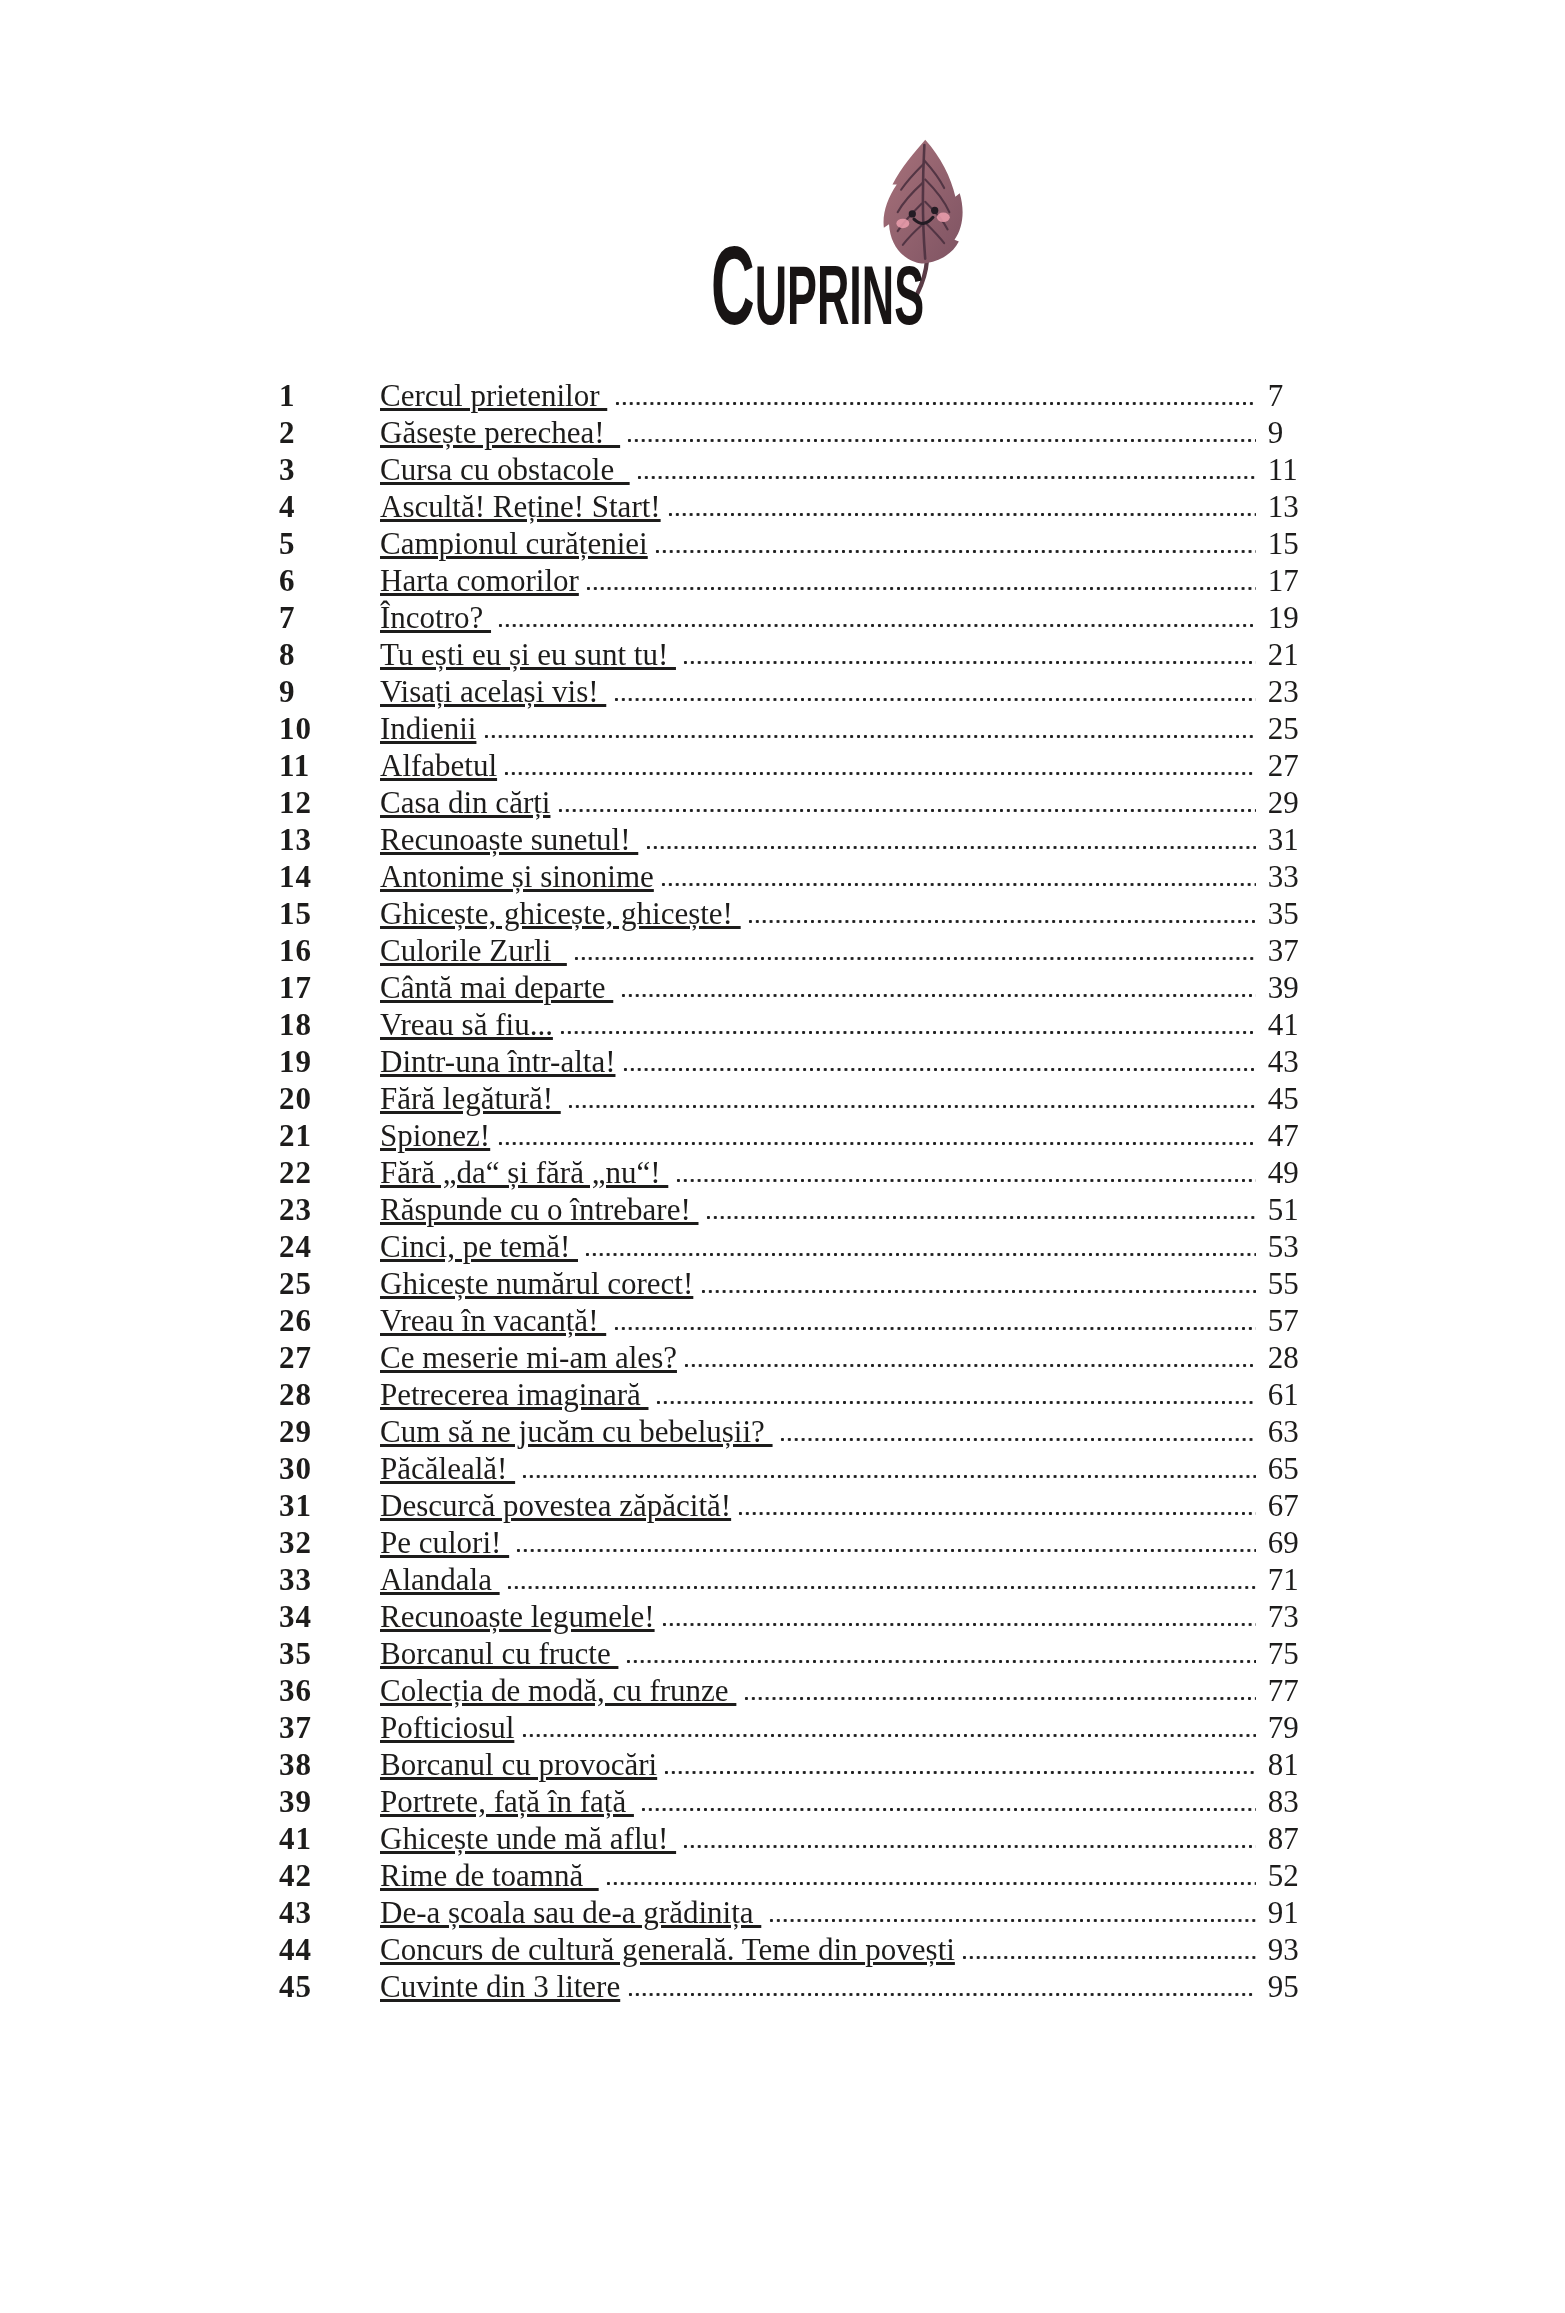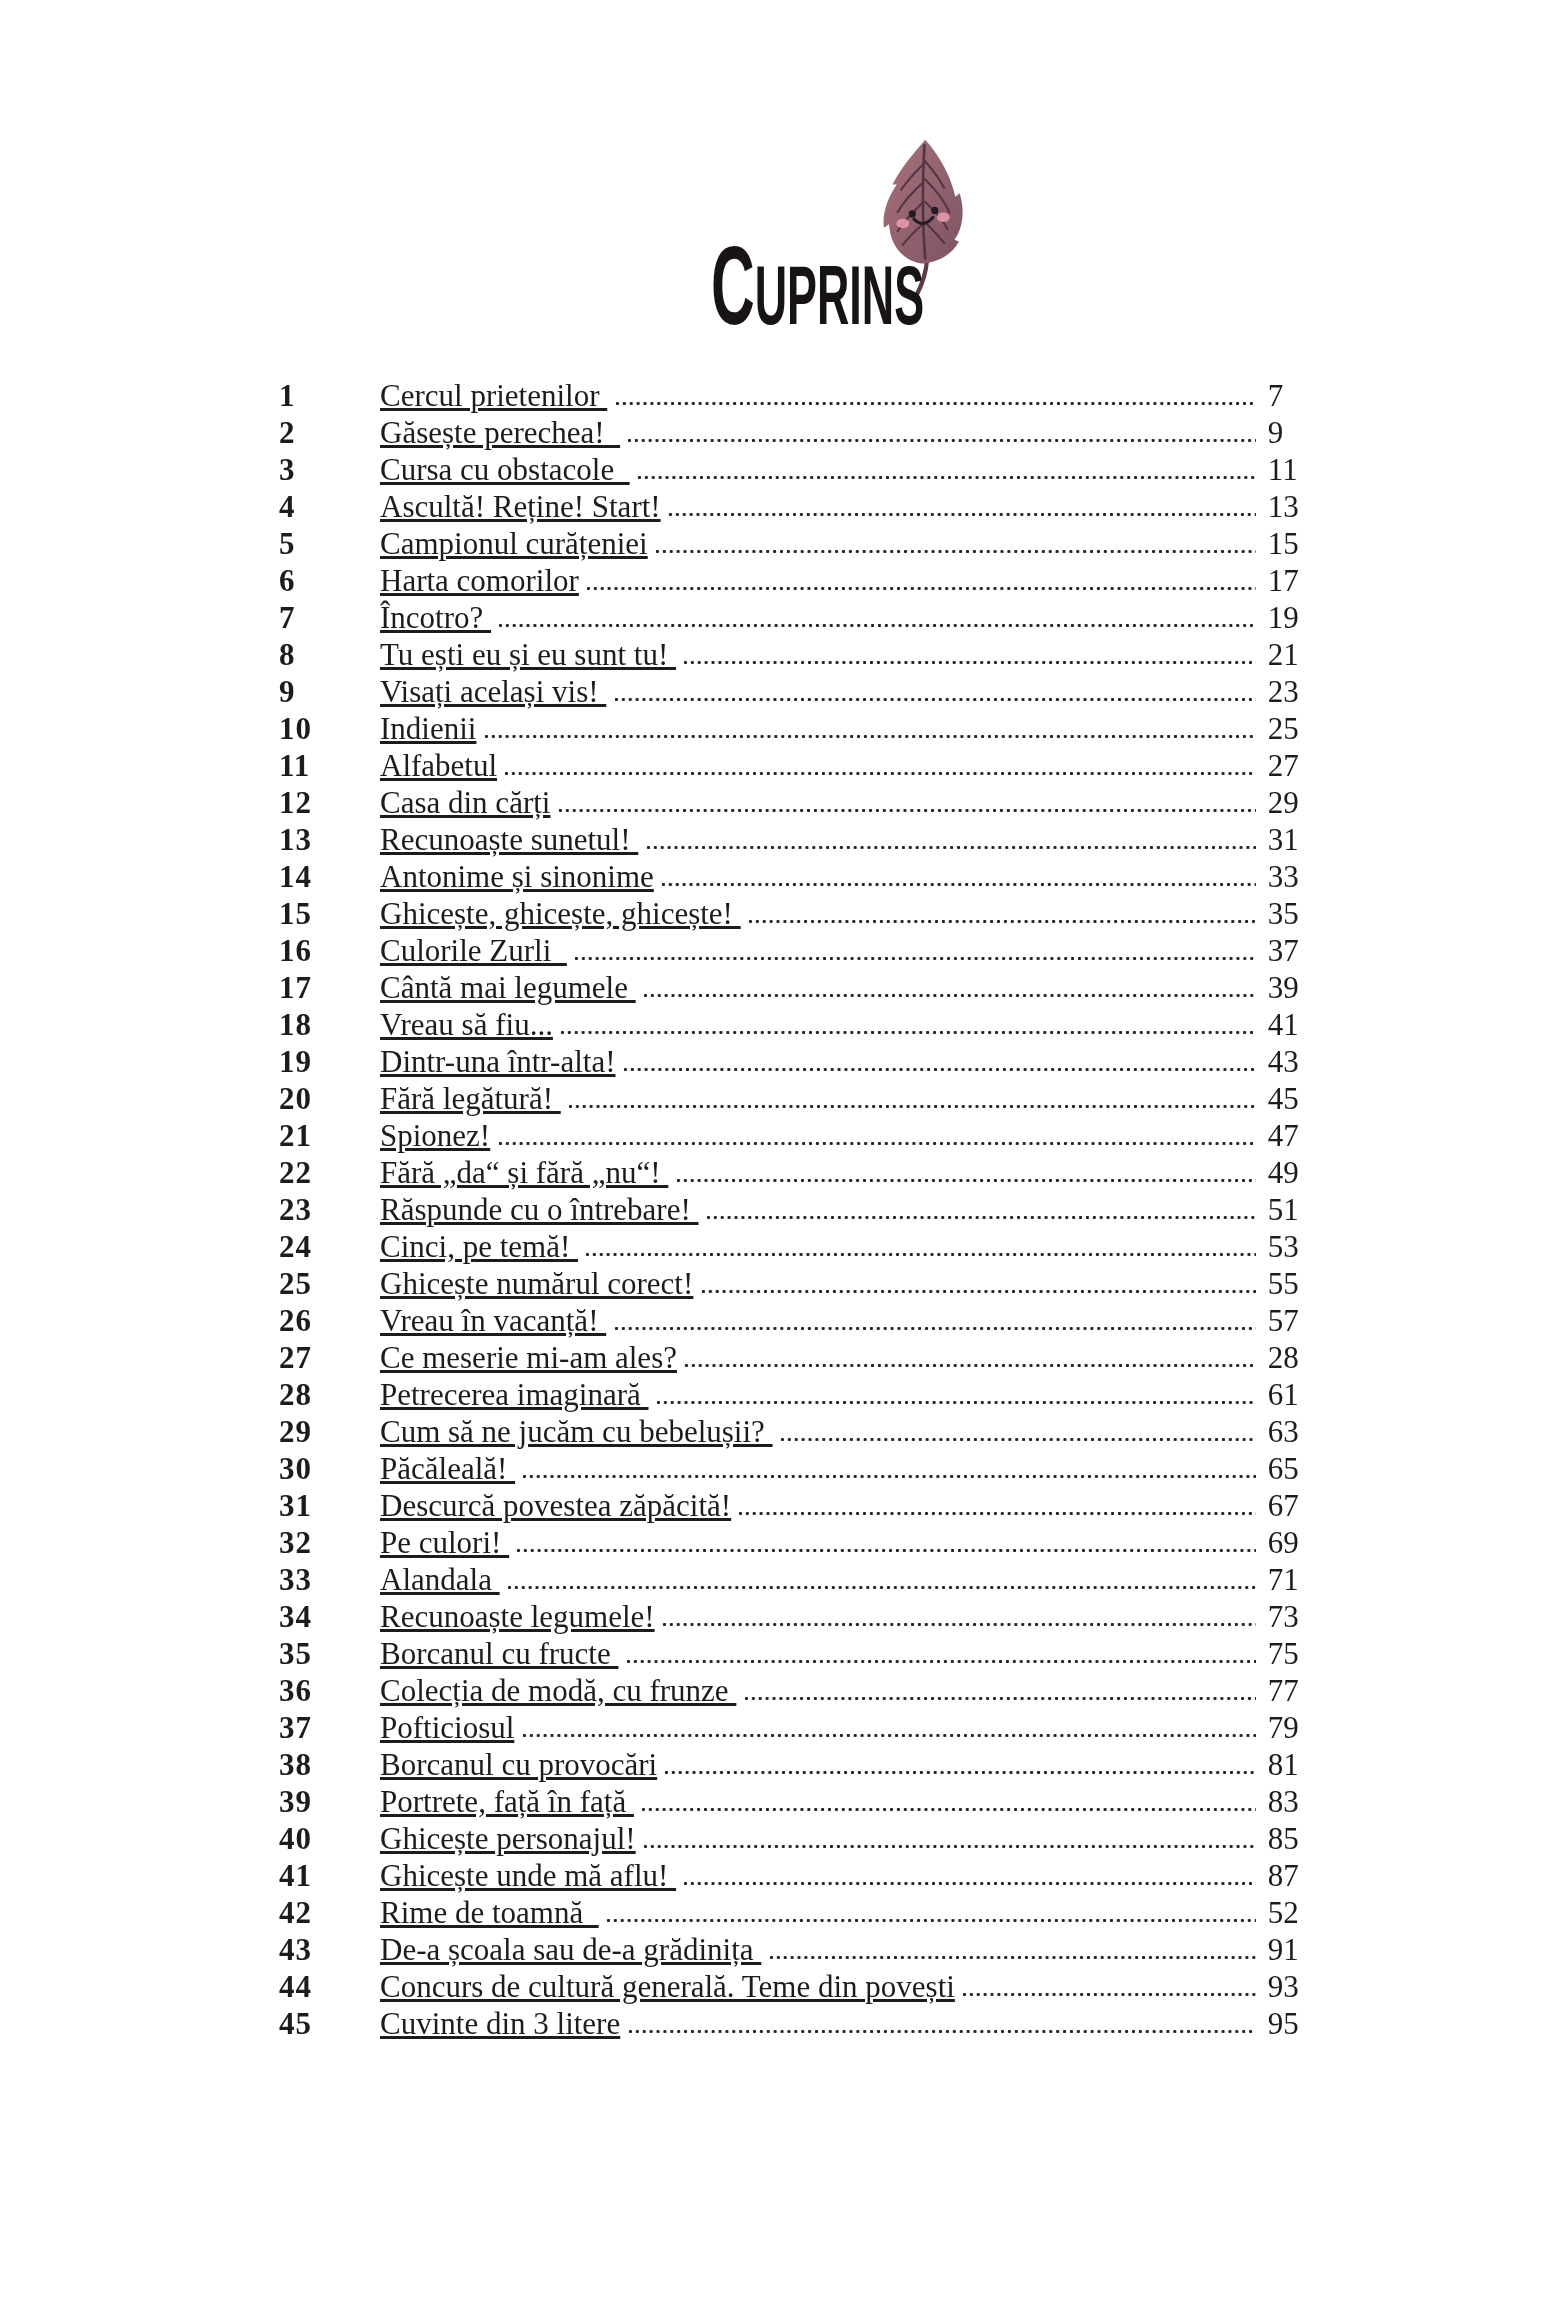--- a/index.html
+++ b/index.html
@@ -222,21 +222,21 @@
 
   <div class="row">
     <span class="num">16</span>
     <span class="ttl">Culorile Zurli  </span>
     <span class="dots"></span>
     <span class="pg">37</span>
   </div>
 
   <div class="row">
     <span class="num">17</span>
-    <span class="ttl">Cântă mai legumele </span>
+    <span class="ttl">Cântă mai departe </span>
     <span class="dots"></span>
     <span class="pg">39</span>
   </div>
 
   <div class="row">
     <span class="num">18</span>
     <span class="ttl">Vreau să fiu...</span>
     <span class="dots"></span>
     <span class="pg">41</span>
   </div>
@@ -381,26 +381,20 @@
     <span class="pg">81</span>
   </div>
 
   <div class="row">
     <span class="num">39</span>
     <span class="ttl">Portrete, față în față </span>
     <span class="dots"></span>
     <span class="pg">83</span>
   </div>
 
-  <div class="row">
-    <span class="num">40</span>
-    <span class="ttl">Ghicește personajul!</span>
-    <span class="dots"></span>
-    <span class="pg">85</span>
-  </div>
 
   <div class="row">
     <span class="num">41</span>
     <span class="ttl">Ghicește unde mă aflu! </span>
     <span class="dots"></span>
     <span class="pg">87</span>
   </div>
 
   <div class="row">
     <span class="num">42</span>

